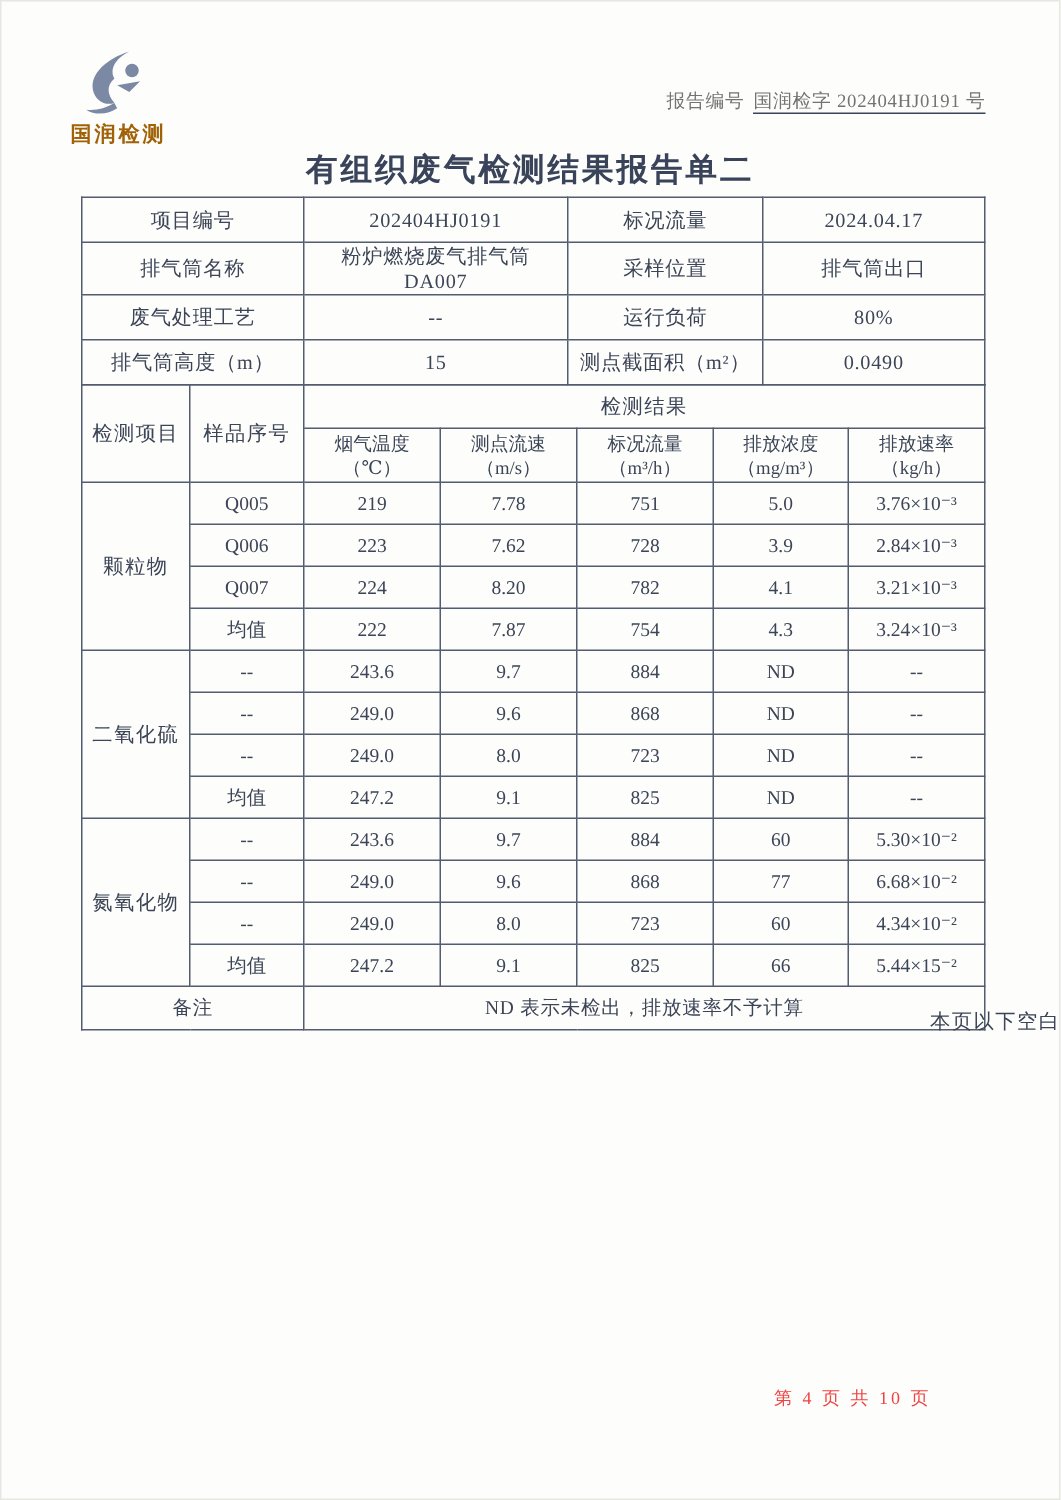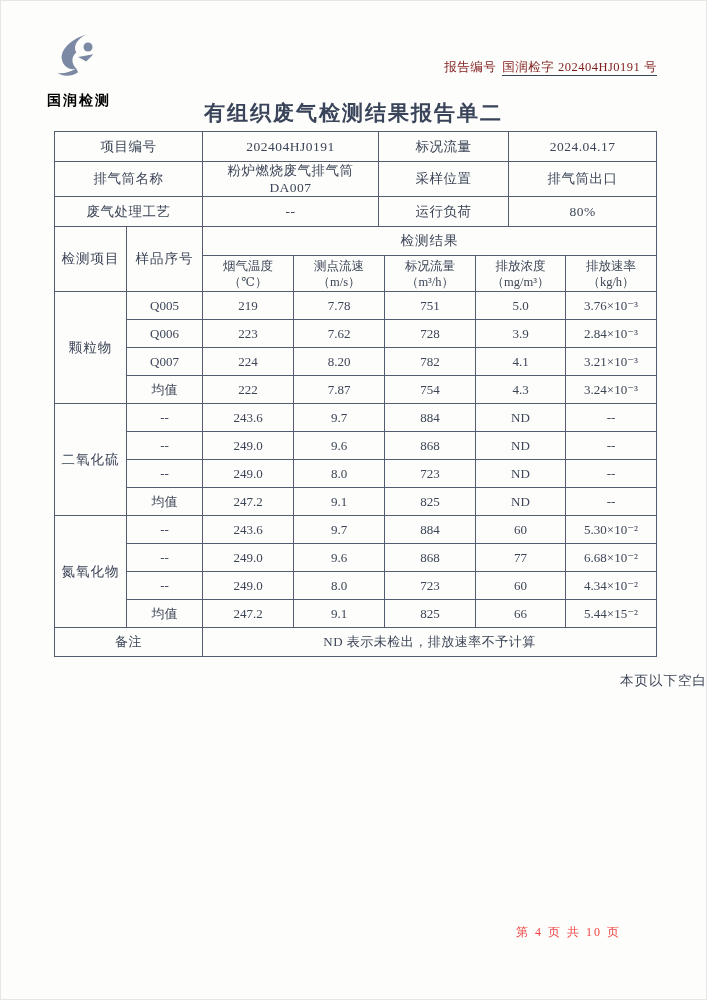--- a/index.html
+++ b/index.html
@@ -6,22 +6,22 @@
   body{
     width:707px;height:1000px;position:relative;overflow:hidden;
     background:#fdfdfb;
     font-family:"Liberation Serif","DejaVu Serif",serif;
     color:#3c4557;
     box-shadow:inset 0 0 0 1px #e6e6e2;
   }
   
   .logo{position:absolute;left:36px;top:32px;width:86px;text-align:center;}
   .logo svg{display:block;margin:0 auto;}
-  .logo-text{font-weight:bold;font-size:14px;letter-spacing:2px;color:#000000;margin-top:12px;}
-  .report-no{position:absolute;top:59px;right:50px;font-size:12.5px;color:#7f1d1d;letter-spacing:0.5px;}
+  .logo-text{font-weight:bold;font-size:14px;letter-spacing:2px;color:#a16207;margin-top:1px;}
+  .report-no{position:absolute;top:59px;right:50px;font-size:12.5px;color:#737373;letter-spacing:0.5px;}
   .report-no .val{border-bottom:1px solid #3a4459;padding-bottom:1px;margin-left:6px;}
   .title{position:absolute;top:99px;left:0;width:707px;text-align:center;
          font-size:21px;font-weight:bold;letter-spacing:2px;color:#39445a;}
   
   .tables{position:absolute;left:54px;top:131px;width:602px;}
   table{border-collapse:collapse;table-layout:fixed;width:602px;}
   td,th{border:1px solid #535d6f;text-align:center;vertical-align:middle;
         font-weight:normal;font-size:13.5px;color:#3c4557;overflow:hidden;padding:0 2px;}
   .info-table td{height:29px;letter-spacing:0.5px;}
   .result-table{margin-top:-1px;}
@@ -76,20 +76,26 @@
           <td>粉炉燃烧废气排气筒 DA007</td>
           <td>采样位置</td>
           <td>排气筒出口</td>
         </tr>
         <tr>
           <td>废气处理工艺</td>
           <td>--</td>
           <td>运行负荷</td>
           <td>80%</td>
         </tr>
+        <tr>
+          <td>排气筒高度（m）</td>
+          <td>15</td>
+          <td>测点截面积（m²）</td>
+          <td>0.0490</td>
+        </tr>
       </tbody>
   </table>
 
   <table class="result-table">
     <colgroup>
         <col style="width:72px">
         <col style="width:76px">
         <col style="width:91px">
         <col style="width:91px">
         <col style="width:91px">

